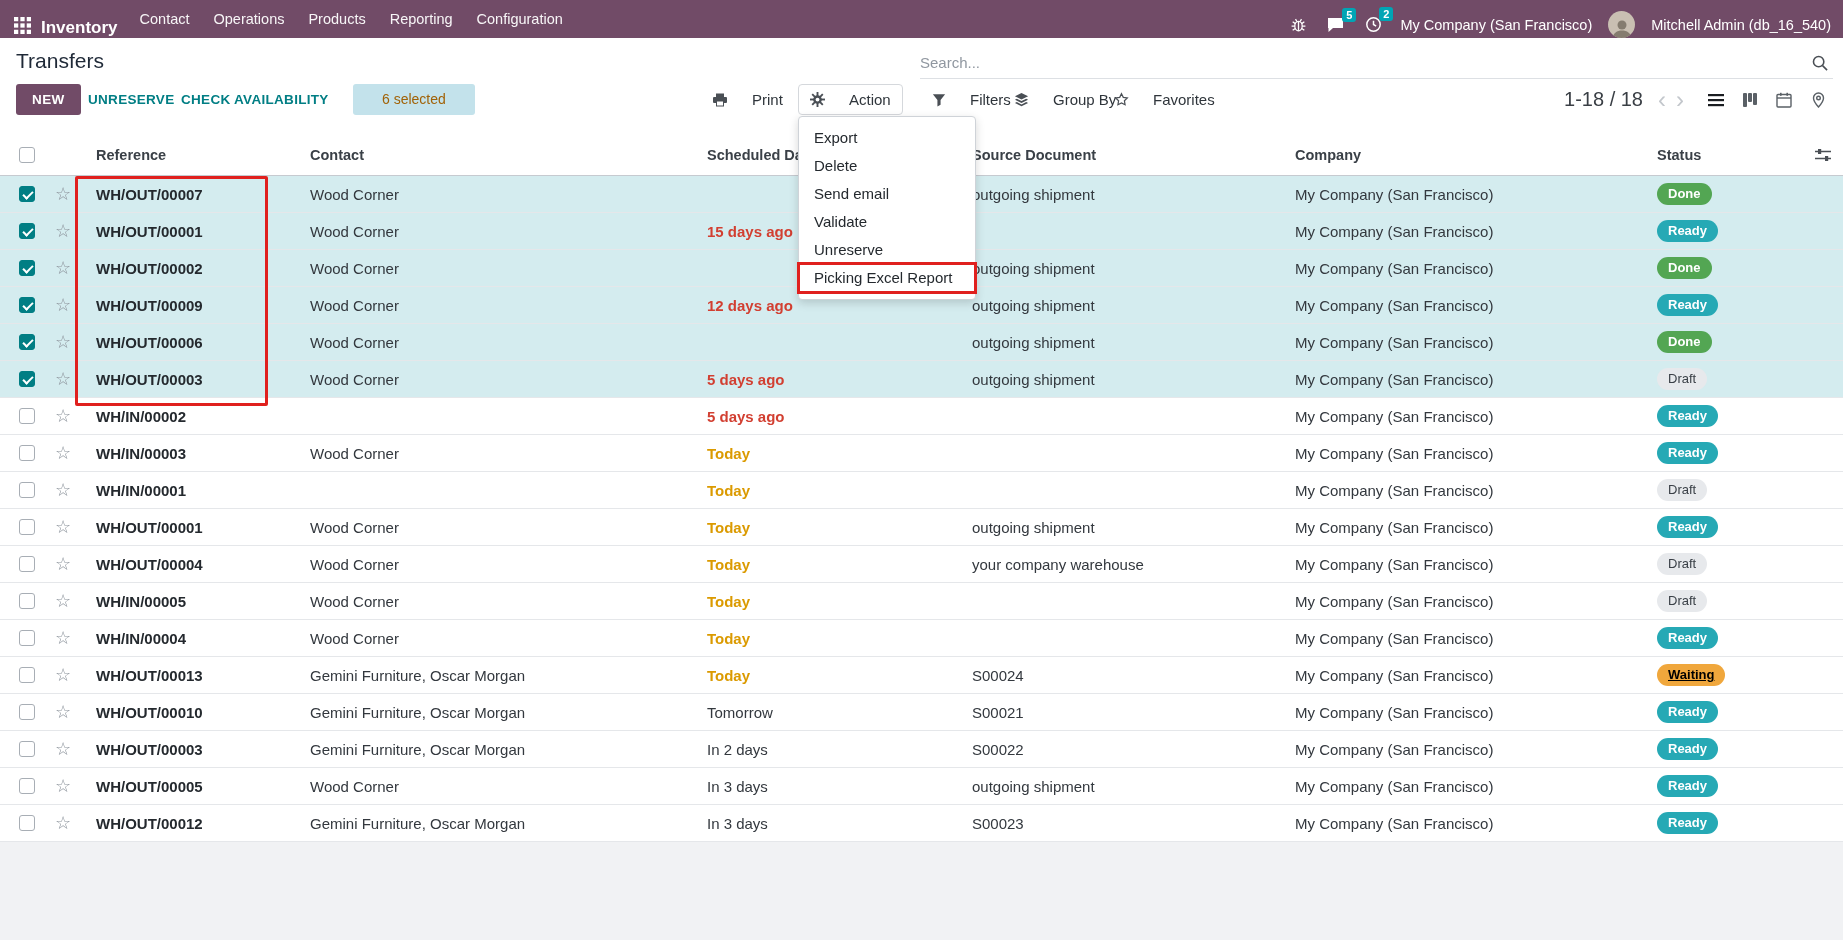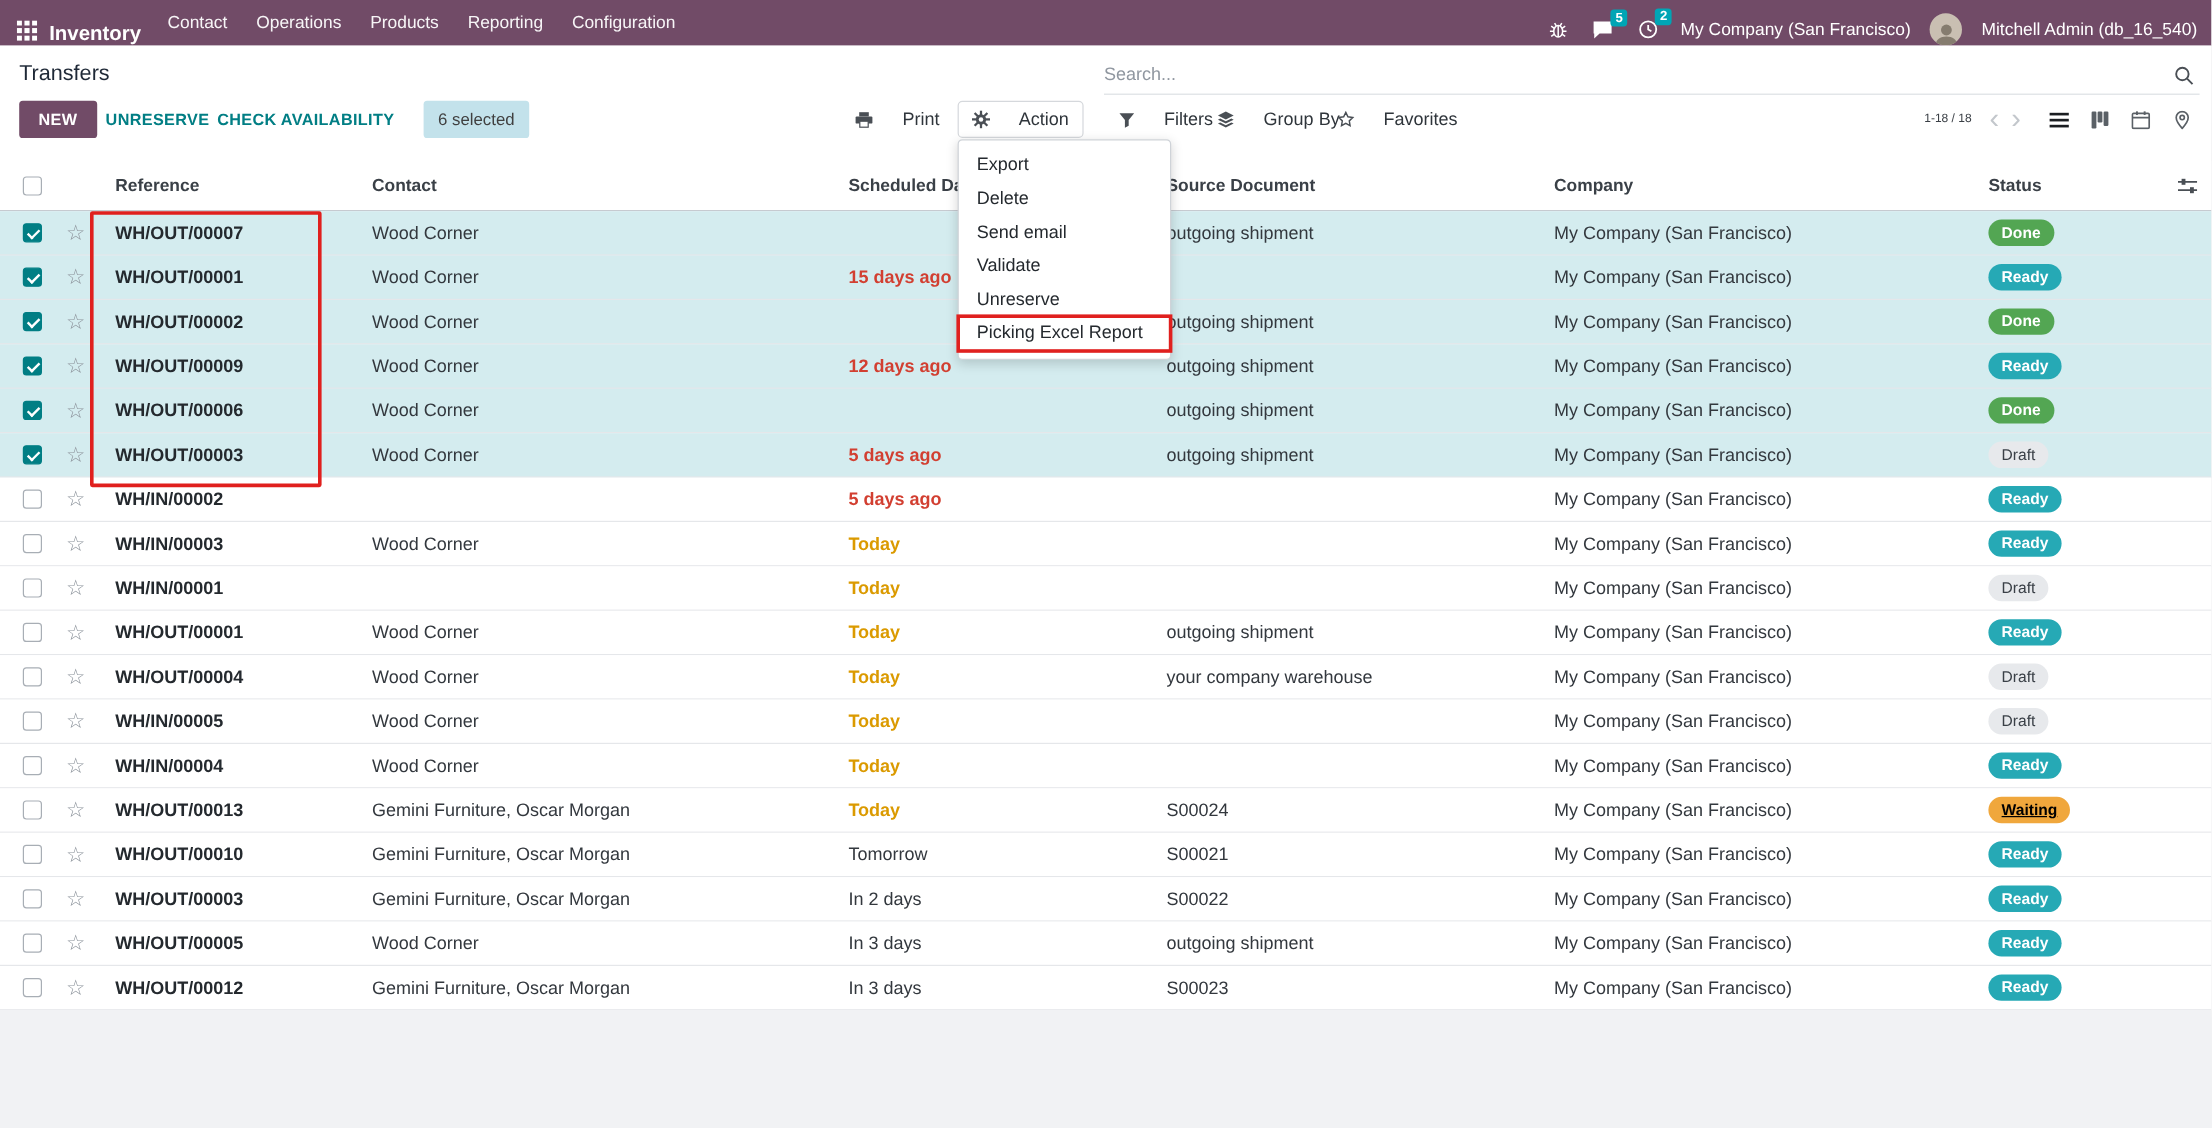--- a/index.html
+++ b/index.html
@@ -19,36 +19,36 @@
   .nav-item{font-size:14.5px;padding:0 12px;line-height:38px;cursor:pointer;opacity:.95;}
   .nav-right{margin-left:auto;display:flex;align-items:center;gap:16px;}
   .nav-icon{position:relative;background:none;border:none;cursor:pointer;display:flex;align-items:center;padding:2px;}
   .badge{position:absolute;top:-7px;right:-9px;background:var(--badge);color:#fff;font-size:11px;font-weight:700;line-height:14px;height:14px;padding:0 4px;border-radius:3px;}
   .nav-text{font-size:14.5px;cursor:pointer;white-space:nowrap;}
   .avatar{width:27px;height:27px;border-radius:50%;background:#C9BFB2;display:flex;align-items:flex-end;justify-content:center;overflow:hidden;cursor:pointer;}
 
   
   .content{position:absolute;top:38px;left:0;right:0;height:804px;background:#fff;}
   .titlebar{position:relative;height:46px;}
-  .titlebar h1{position:absolute;left:16px;top:50%;transform:translateY(-50%);font-size:18px;font-weight:400;color:#1F2937;}
+  .titlebar h1{position:absolute;left:16px;top:50%;transform:translateY(-50%);font-size:21px;font-weight:400;color:#1F2937;}
   .searchbar{position:absolute;left:920px;right:10px;top:9px;height:32px;display:flex;align-items:center;border-bottom:1px solid #DDE0E4;}
   .searchbar input{flex:1;border:none;outline:none;font-size:15px;color:#15803d;background:transparent;}
   .searchbar input::placeholder{color:#9097A0;}
   .search-glyph{display:flex;align-items:center;padding:0 4px;cursor:pointer;}
 
   
   .controls{position:relative;height:50px;}
   .btn-new{position:absolute;left:16px;top:0;height:31px;padding:0 16px;background:var(--brand);color:#fff;border:none;border-radius:3px;font-size:13.5px;font-weight:700;letter-spacing:.4px;cursor:pointer;}
   .btn-flat{position:absolute;top:0;height:31px;background:none;border:none;color:var(--teal);font-size:13.5px;font-weight:700;letter-spacing:.3px;cursor:pointer;}
-  .sel-chip{position:absolute;left:353px;top:0;height:31px;line-height:31px;padding:0 12px;background:#C3E2EB;color:#404040;font-size:14px;border-radius:3px;}
+  .sel-chip{position:absolute;left:353px;top:0;height:31px;line-height:31px;padding:0 29px;background:#C3E2EB;color:#a16207;font-size:14px;border-radius:3px;}
   .btn-ghost{position:absolute;top:0;height:31px;display:inline-flex;align-items:center;gap:24px;background:none;border:none;color:#2F353B;font-size:15px;cursor:pointer;}
   .btn-ghost.bordered{border:1px solid #D5D8DC;border-radius:4px;padding:0 11px;background:#fff;}
   .icon-wrap{display:flex;align-items:center;}
   .right-controls{position:absolute;right:12px;top:0;height:31px;display:flex;align-items:center;}
-  .pager{font-size:10px;color:#3A3F45;margin-right:10px;}
+  .pager{font-size:20px;color:#3A3F45;margin-right:10px;}
   .chev{background:none;border:none;font-size:24px;line-height:26px;color:#C3C7CC;cursor:pointer;padding:0 5px;}
   .viewswitch{display:flex;align-items:center;gap:8px;margin-left:14px;}
   .vbtn{width:26px;height:26px;display:flex;align-items:center;justify-content:center;background:none;border:none;cursor:pointer;}
 
   
   .thead{display:flex;align-items:center;height:42px;background:#fff;border-bottom:1px solid #C6CAD0;padding-left:8px;font-size:14.5px;font-weight:600;color:#3A4047;}
   .trow{display:flex;align-items:center;height:37px;background:#fff;border-bottom:1px solid #E5E7EA;padding-left:8px;font-size:15px;color:#33383E;cursor:pointer;}
   .trow.selected{background:var(--sel-row);}
   .cell{flex:none;white-space:nowrap;overflow:hidden;}
   .c-check{width:38px;display:flex;justify-content:center;align-items:center;overflow:visible;}

